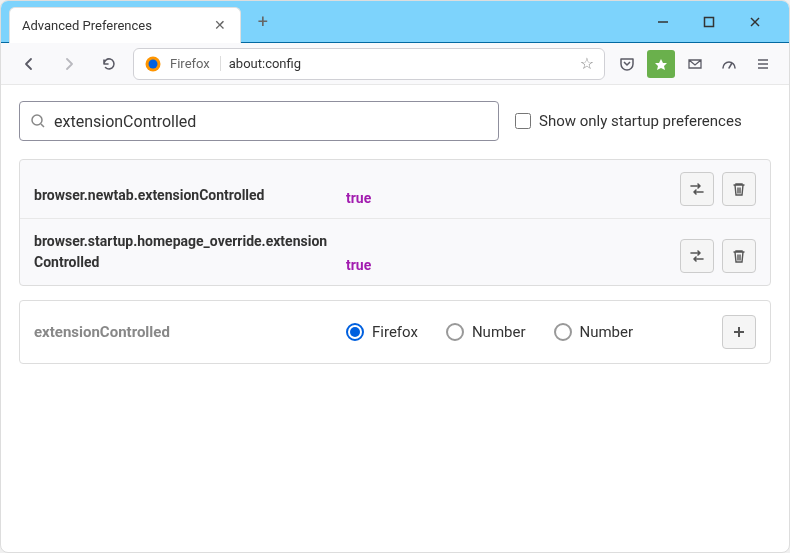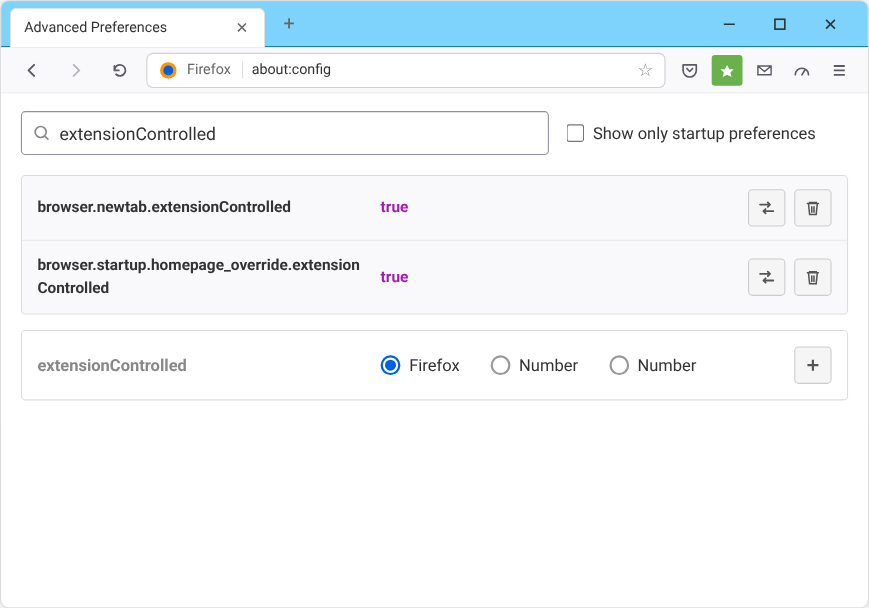--- a/index.html
+++ b/index.html
@@ -29,21 +29,21 @@
     .content { padding: 16px 18px; background: white; }
     
     .search-row { display: flex; gap: 16px; align-items: center; margin-bottom: 18px; }
     .search-box { flex: 1; height: 40px; border: 1px solid #8f8f9d; border-radius: 4px; display: flex; align-items: center; padding: 0 10px; gap: 8px; max-width: 480px; }
     .search-icon { color: #888; }
     .search-input { border: none; outline: none; font-size: 16px; flex: 1; color: #333; }
     .modified-check { display: flex; align-items: center; gap: 8px; font-size: 15px; color: #333; }
     .modified-check input { width: 16px; height: 16px; }
     
     .pref-list { border: 1px solid #ddd; border-radius: 4px; background: #f9f9fb; }
-    .pref-row { display: flex; align-items: center; padding: 12px 14px; gap: 12px; }
+    .pref-row { display: flex; align-items: flex-end; padding: 12px 14px; gap: 12px; }
     .pref-row + .pref-row { border-top: 1px solid #e8e8e8; }
     .pref-name { font-size: 14px; font-weight: bold; color: #333; width: 300px; word-break: break-word; line-height: 1.5; }
     .pref-value { font-size: 14px; font-weight: bold; color: #a21caf; flex: 1; }
     .pref-actions { display: flex; gap: 8px; }
     .icon-btn { width: 34px; height: 34px; border: 1px solid #ccc; border-radius: 4px; background: #f5f5f5; display: flex; align-items: center; justify-content: center; cursor: pointer; color: #555; }
     
     .new-pref-row { display: flex; align-items: center; padding: 14px; border: 1px solid #ddd; border-radius: 4px; margin-top: 14px; gap: 12px; }
     .new-pref-name { font-size: 15px; font-weight: bold; color: #888; width: 300px; }
     .type-options { display: flex; gap: 28px; flex: 1; align-items: center; }
     .radio-opt { display: flex; align-items: center; gap: 8px; font-size: 15px; color: #333; }

